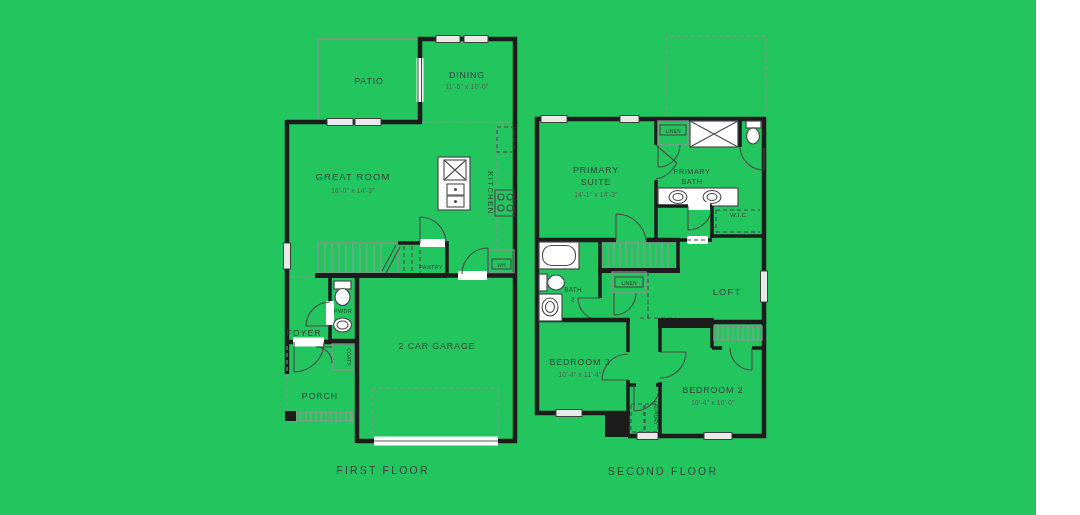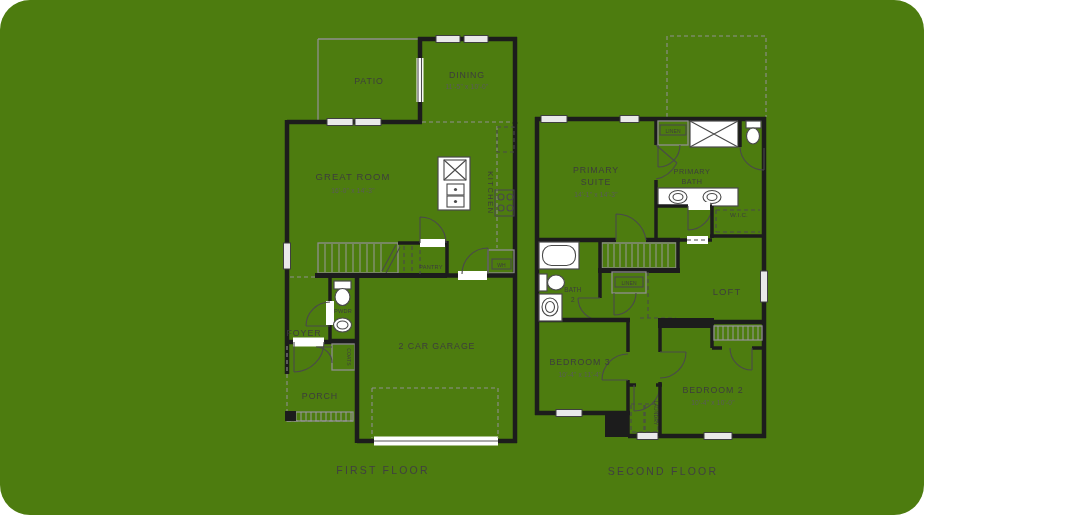--- a/index.html
+++ b/index.html
@@ -1,16 +1,16 @@
 <!DOCTYPE html>
 <html><head>
 <meta charset="utf-8">
 <style>
   html,body{margin:0;padding:0;background:#ffffff;}
-  .stage{position:relative;width:924px;height:515px;background:#4d7c0f;overflow:hidden;border-radius:30px;}
+  .stage{position:relative;width:1036px;height:515px;background:#22c55e;overflow:hidden;}
   svg text{font-family:"Liberation Sans",sans-serif;fill:#3d3d3d;}
   .rl{font-size:9.5px;letter-spacing:1.1px;text-anchor:middle;}
   .rls{font-size:8.8px;letter-spacing:0.9px;text-anchor:middle;}
   .dm{font-size:6.6px;letter-spacing:0.2px;fill:#5a5a5a;text-anchor:middle;}
   .tn{font-size:5.6px;letter-spacing:0.2px;text-anchor:middle;}
   .tn2{font-size:5px;letter-spacing:0.1px;text-anchor:middle;}
   .fl{font-size:10.5px;letter-spacing:2.2px;text-anchor:middle;fill:#404040;}
   .w4{stroke:#1c1c1c;stroke-width:4.5;fill:none;}
   .w3{stroke:#1c1c1c;stroke-width:3.5;fill:none;}
   .tl{stroke:#8f8f8f;stroke-width:1.3;fill:none;}

